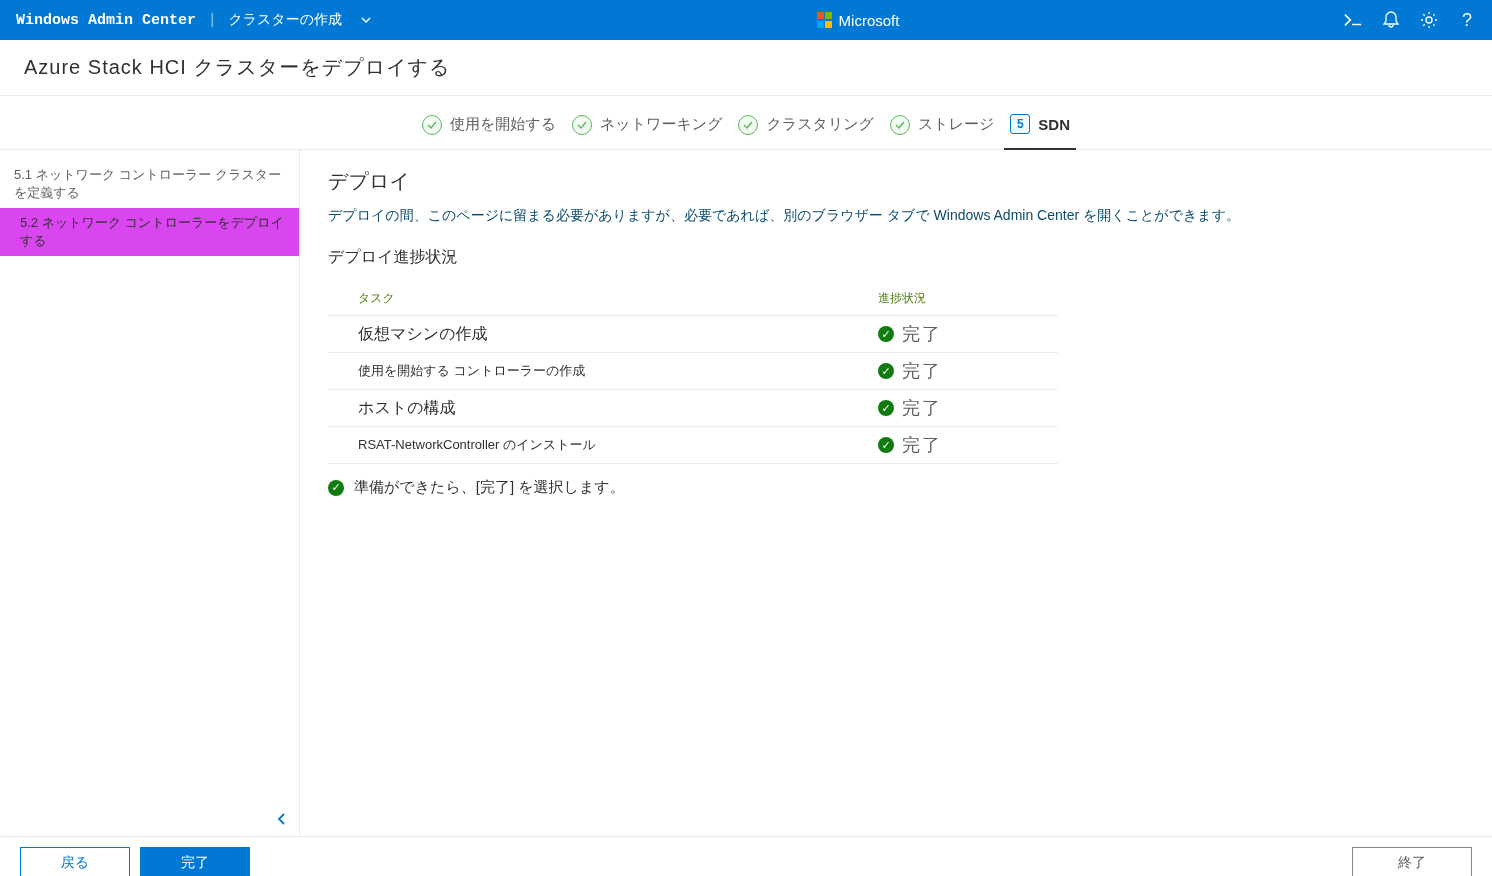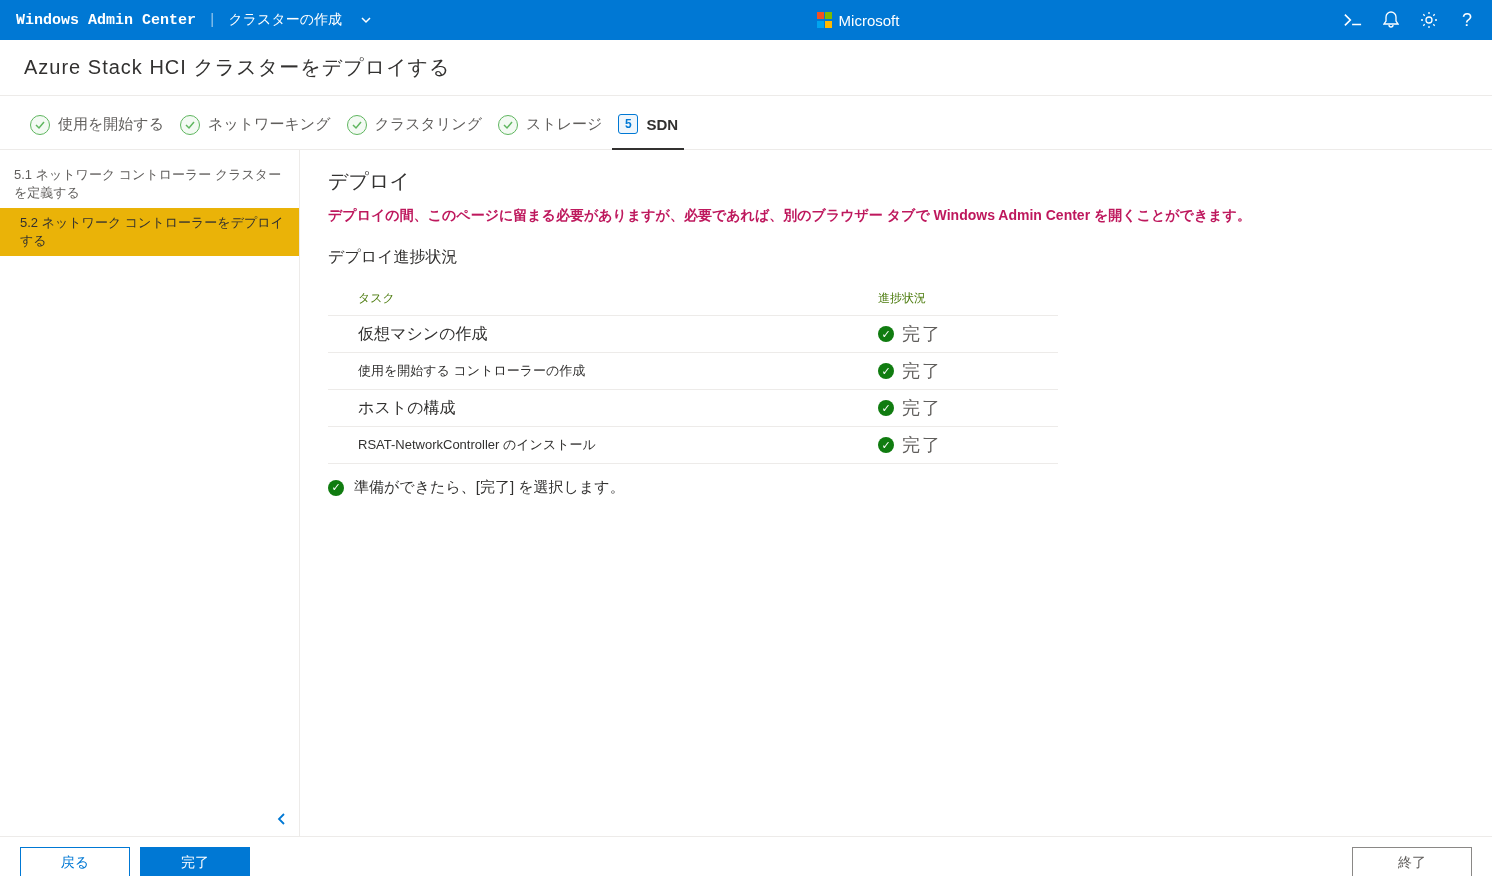--- a/index.html
+++ b/index.html
@@ -16,36 +16,36 @@
 .ms-logo span { width: 7px; height: 7px; }
 .ms-logo span:nth-child(1){background:#f25022;} .ms-logo span:nth-child(2){background:#7fba00;}
 .ms-logo span:nth-child(3){background:#00a4ef;} .ms-logo span:nth-child(4){background:#ffb900;}
 .header-right { display: flex; align-items: center; gap: 20px; }
 .header-icon { width: 18px; height: 18px; display: flex; align-items: center; justify-content: center; cursor: pointer; }
 
 
 .breadcrumb { padding: 14px 24px; font-size: 20px; color: #323130; border-bottom: 1px solid #edebe9; letter-spacing: 1px; }
 
 
-.steps { display: flex; align-items: center; padding: 10px 24px 0 24px; gap: 4px; border-bottom: 1px solid #edebe9; }
+.steps { display: flex; align-items: center; padding: 10px 24px 0 24px; gap: 4px; border-bottom: 1px solid #edebe9; justify-content: center; }
 .step { display: flex; align-items: center; gap: 8px; padding: 8px 6px 14px 6px; font-size: 15px; color: #605e5c; cursor: pointer; }
 .step.active { color: #323130; font-weight: 600; border-bottom: 2px solid #323130; margin-bottom: -1px; }
 .step-check { width: 20px; height: 20px; border: 1.5px solid #5fb65f; border-radius: 50%; display: flex; align-items: center; justify-content: center; color: #5fb65f; background: #f3faf3; }
 .step-num { width: 20px; height: 20px; border: 1.5px solid #0078d4; border-radius: 3px; display: flex; align-items: center; justify-content: center; color: #0078d4; font-size: 12px; font-weight: 600; background: #eff6fc; }
 
 
 .body { display: flex; height: calc(876px - 40px - 52px - 46px - 52px); }
 .sidebar { width: 300px; border-right: 1px solid #edebe9; padding-top: 10px; position: relative; }
 .side-item { padding: 6px 14px; font-size: 13px; color: #605e5c; cursor: pointer; }
-.side-item.active { background: #eab308; color: #323130; padding-left: 20px; }
+.side-item.active { background: #d946ef; color: #323130; padding-left: 20px; }
 .side-collapse { position: absolute; bottom: 10px; right: 10px; color: #0078d4; cursor: pointer; }
 
 .main { flex: 1; padding: 18px 28px; }
 .main h2 { font-size: 20px; font-weight: 400; margin-bottom: 12px; }
-.main .desc { font-size: 14px; color: #be185d; margin-bottom: 22px; font-weight: bold; }
+.main .desc { font-size: 14px; color: #0c4a6e; margin-bottom: 22px; }
 .main h3 { font-size: 16px; font-weight: 400; margin-bottom: 14px; }
 
 .table { width: 730px; }
 .thead { display: flex; padding: 8px 0 8px 30px; font-size: 12px; color: #4d7c0f; border-bottom: 1px solid #edebe9; }
 .thead .col-task { width: 520px; }
 .trow { display: flex; align-items: center; padding: 6px 0 6px 30px; border-bottom: 1px solid #edebe9; }
 .trow.sub { font-size: 13px; }
 .trow.main-task { font-size: 16px; }
 .col-task { width: 520px; }
 .col-status { display: flex; align-items: center; gap: 8px; color: #605e5c; }

